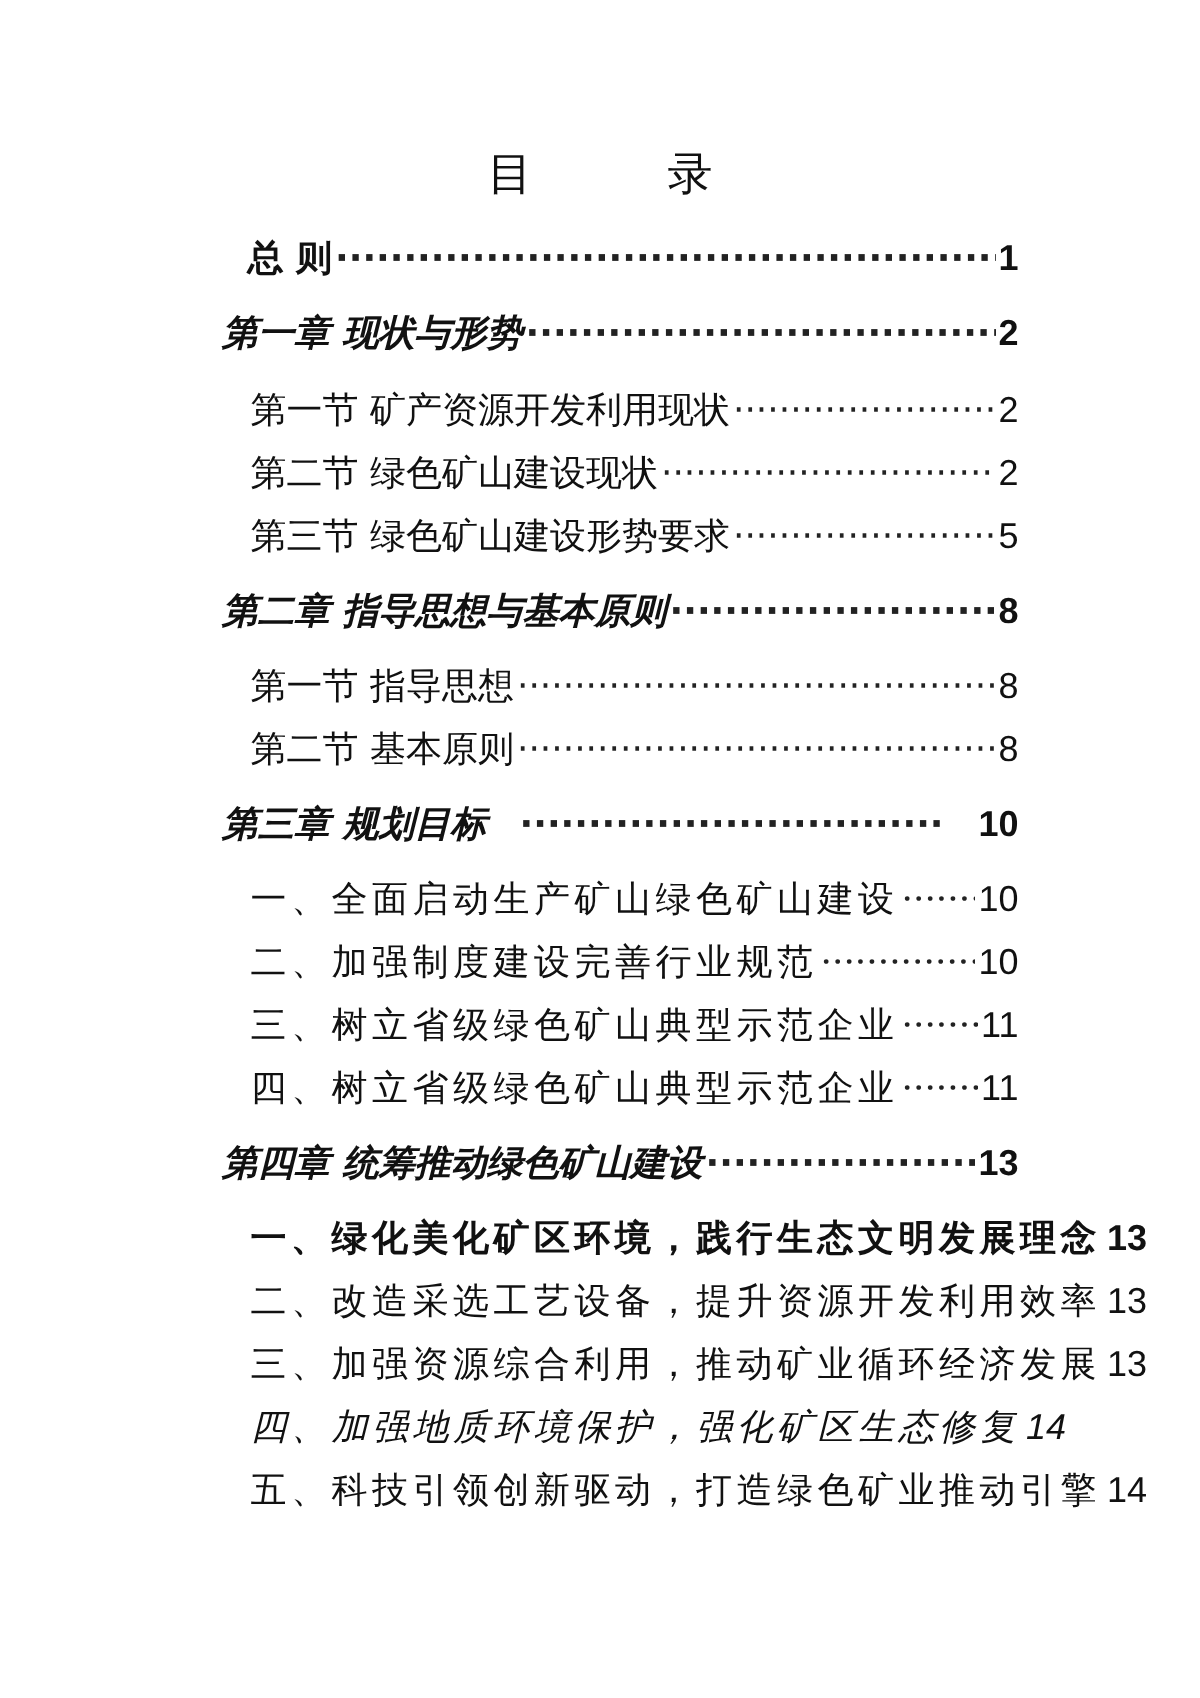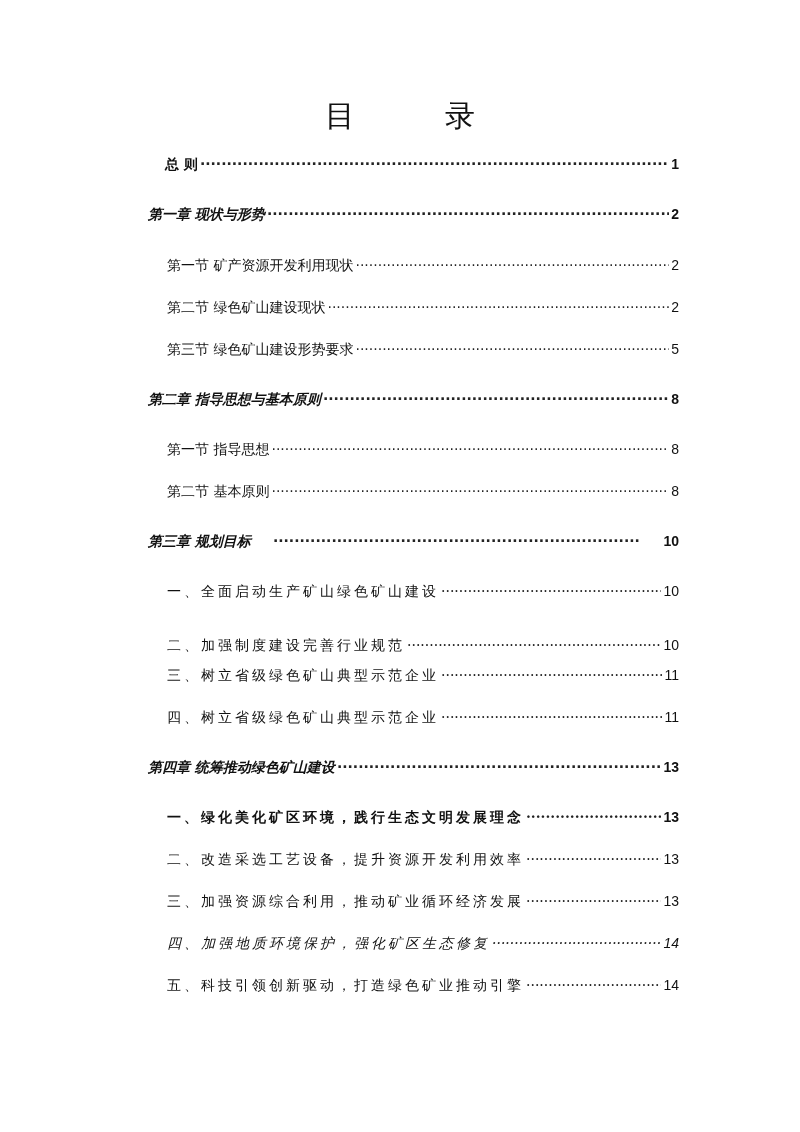--- a/index.html
+++ b/index.html
@@ -1,20 +1,20 @@
 <!DOCTYPE html>
 <html><head>
   <meta charset="utf-8">
   <style>
     html, body { margin: 0; padding: 0; background: #ffffff; }
     body { width: 800px; height: 1132px; position: relative; overflow: hidden;
            font-family: "DejaVu Sans", "Liberation Sans", sans-serif; color: #111; }
     .title { position: absolute; left: 0; top: 96px; width: 800px; text-align: center;
              font-size: 30px; font-family: "DejaVu Serif", serif; letter-spacing: 30px; text-indent: 30px; font-weight: normal; }
-    .toc-line { position: absolute; display: flex; align-items: baseline; right: 121px; font-size: 14px; }
+    .toc-line { position: absolute; display: flex; align-items: baseline; right: 121px; font-size: 24px; }
     .toc-line .label { white-space: nowrap; }
     .toc-line .dots { flex: 1; overflow: hidden; white-space: nowrap; margin: 0 2px; letter-spacing: 0px; color: #222; }
     .toc-line .page { white-space: nowrap; font-family: "Liberation Sans", sans-serif; }
     .lvl-chapter { left: 148px; font-weight: bold; }
     .lvl-chapter .label { font-weight: bold; font-style: italic; }
     .lvl-chapter .dots { font-weight: bold; }
     .lvl-chapter .page { font-weight: bold; }
     .lvl-section { left: 167px; font-weight: normal; }
     .lvl-item { left: 167px; font-family: "DejaVu Serif", serif; letter-spacing: 3px; }
     .lvl-item .dots, .lvl-item .page { letter-spacing: 0; }
@@ -69,21 +69,21 @@
     <div class="toc-line lvl-chapter" style="top: 533px; gap: 20px;">
       <span class="label">第三章  规划目标</span>
       <span class="dots">········································································································································································································</span>
       <span class="page">10</span>
     </div>
     <div class="toc-line lvl-item" style="top: 583px;">
       <span class="label">一、全面启动生产矿山绿色矿山建设</span>
       <span class="dots">········································································································································································································</span>
       <span class="page">10</span>
     </div>
-    <div class="toc-line lvl-item" style="top: 625px; margin-top: 12px;">
+    <div class="toc-line lvl-item" style="top: 625px;">
       <span class="label">二、加强制度建设完善行业规范</span>
       <span class="dots">········································································································································································································</span>
       <span class="page">10</span>
     </div>
     <div class="toc-line lvl-item" style="top: 667px;">
       <span class="label">三、树立省级绿色矿山典型示范企业</span>
       <span class="dots">········································································································································································································</span>
       <span class="page">11</span>
     </div>
     <div class="toc-line lvl-item" style="top: 709px;">

